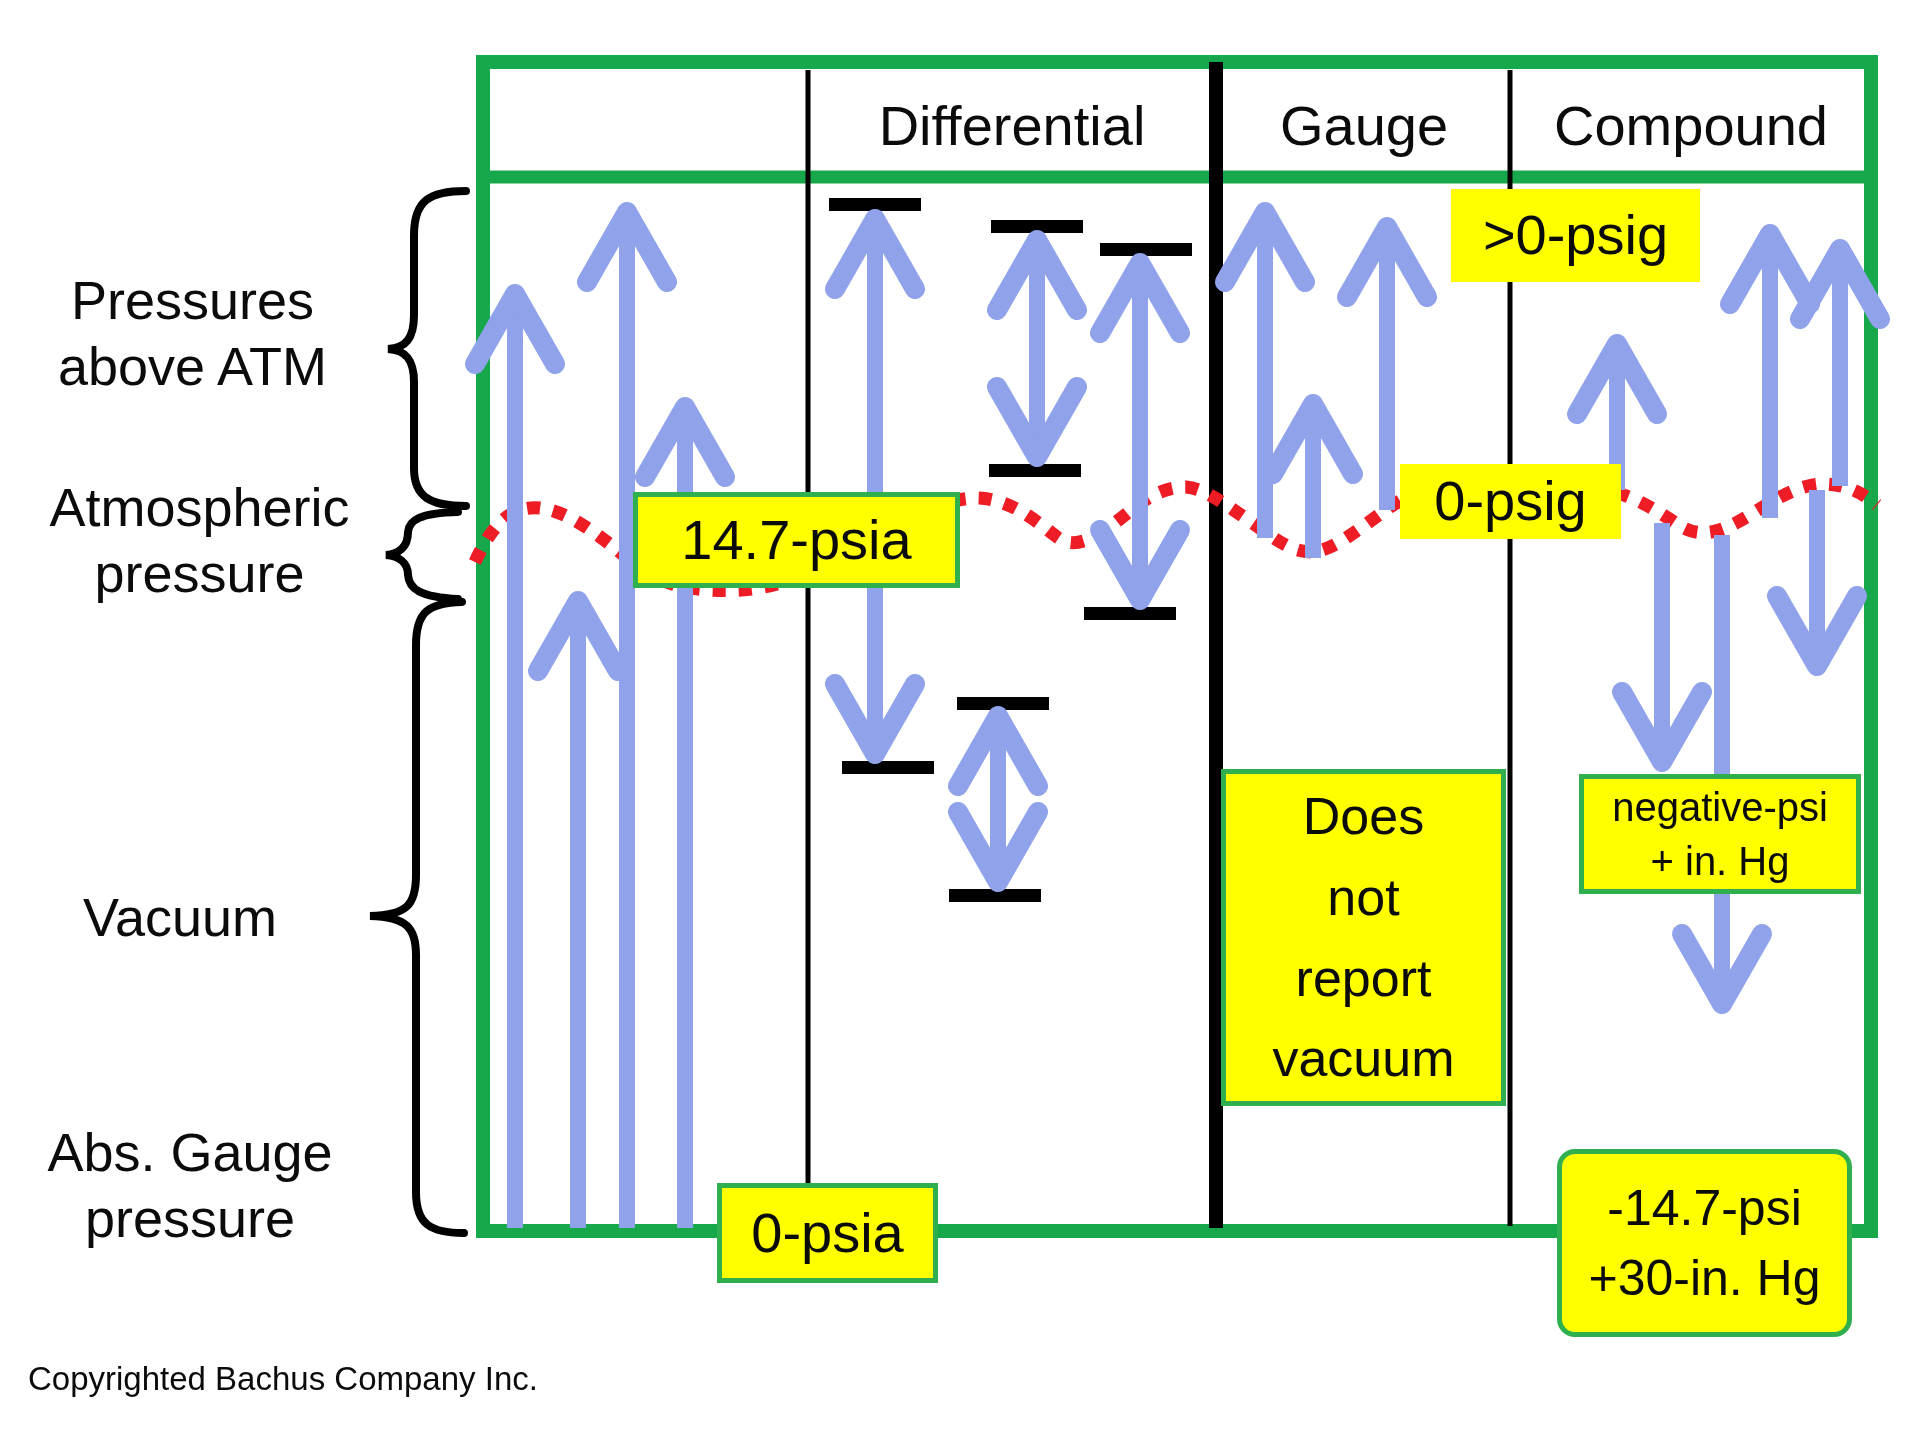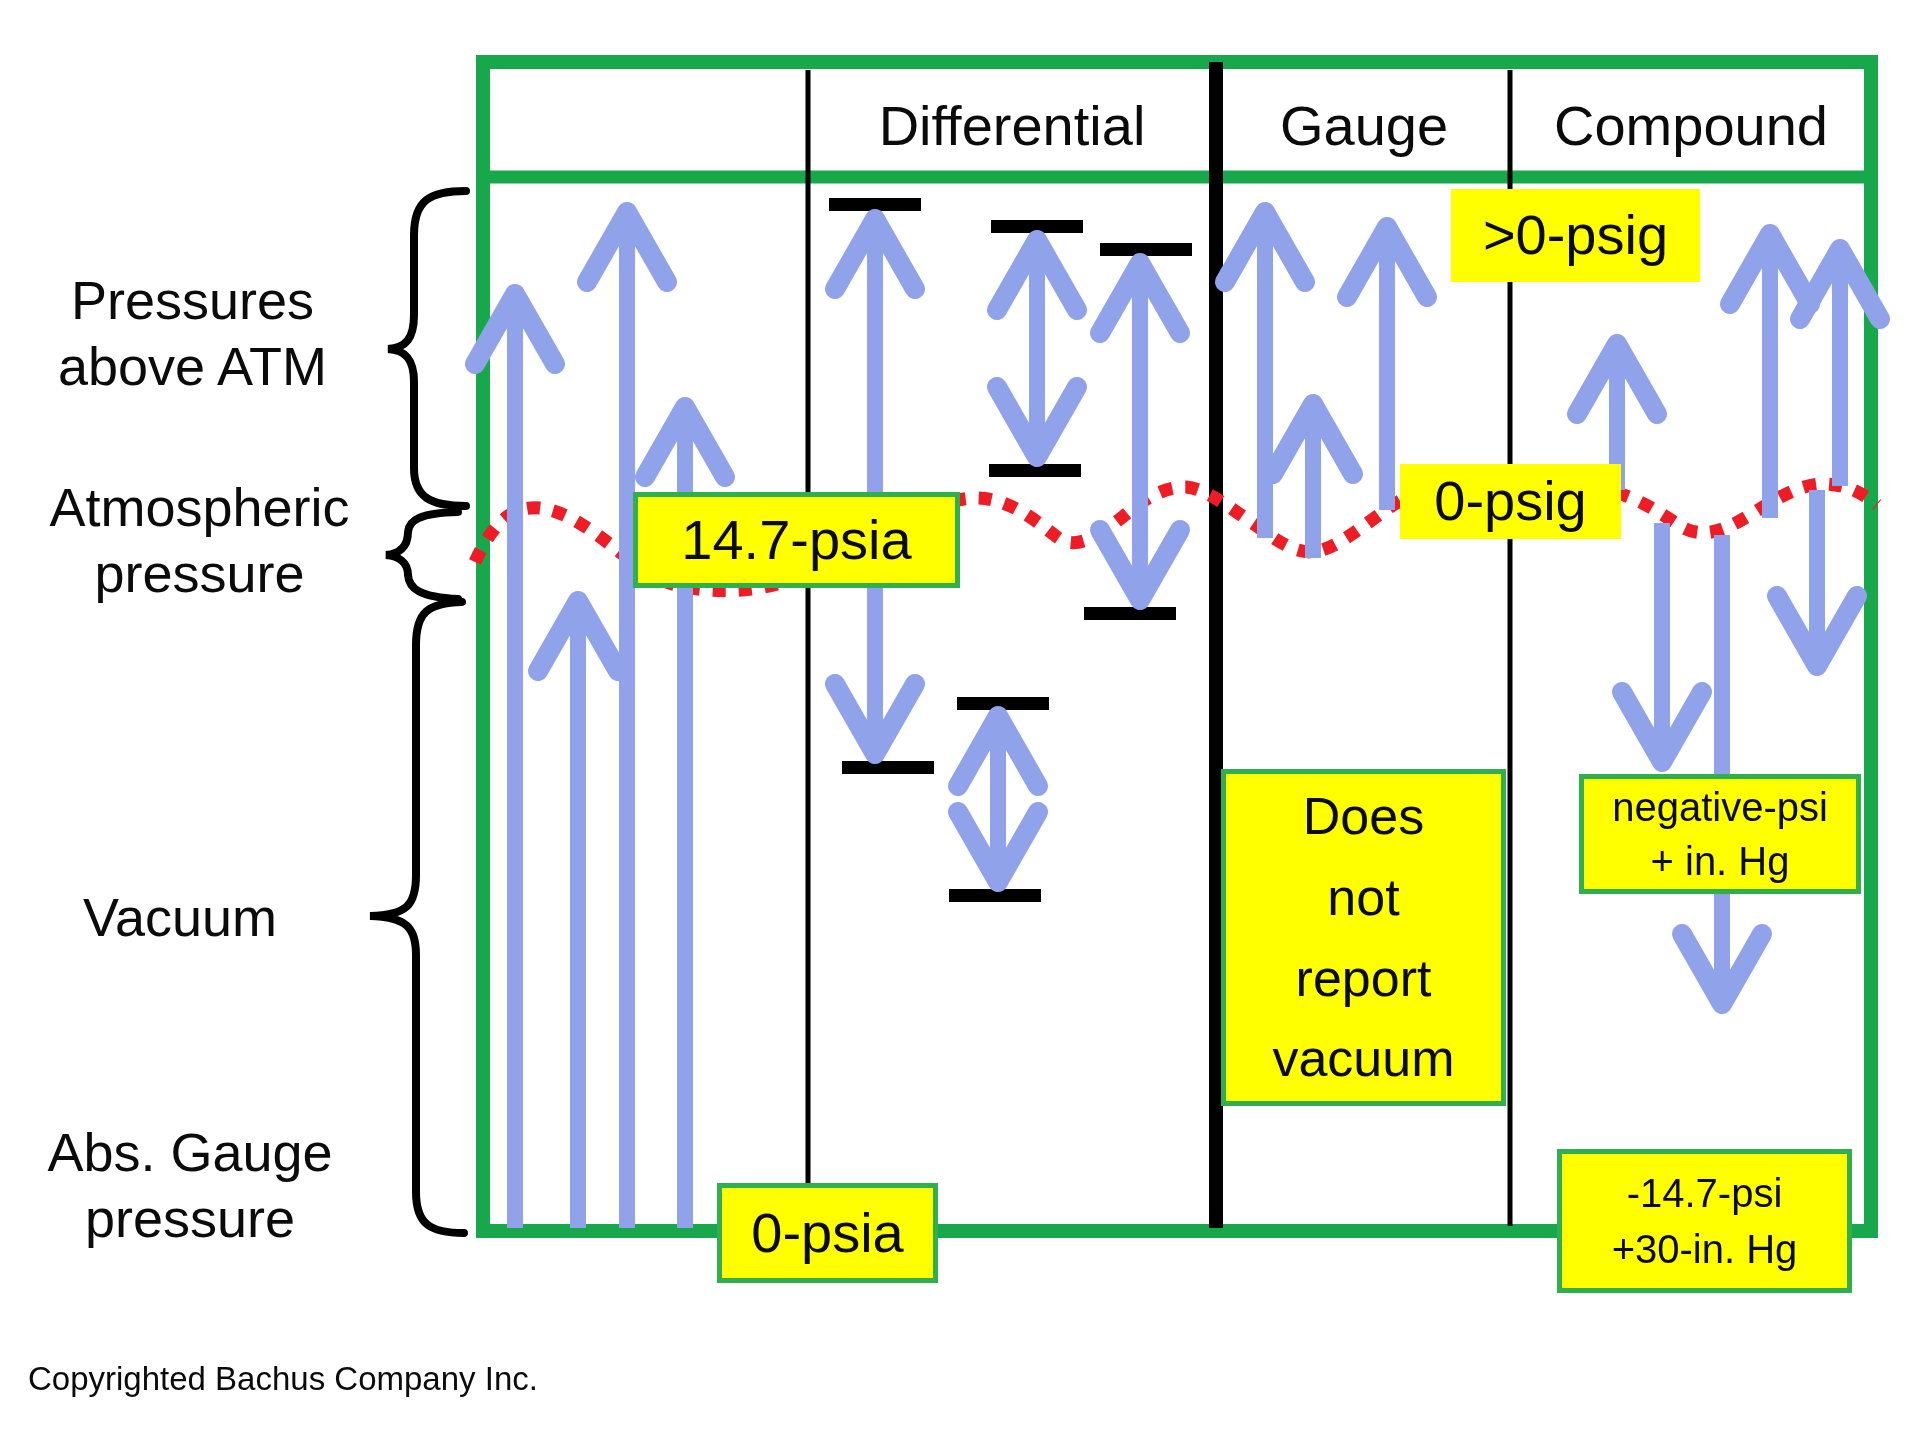--- a/index.html
+++ b/index.html
@@ -191,19 +191,19 @@
   <div class="ybox bordered" style="left:1221px;top:769px;width:285px;height:337px;font-size:52px;line-height:1.55;">
     <div>Does</div>
     <div>not</div>
     <div>report</div>
     <div>vacuum</div>
   </div>
   <div class="ybox bordered" style="left:1579px;top:774px;width:282px;height:120px;font-size:40px;line-height:1.35;">
     <div>negative-psi</div>
     <div>+ in. Hg</div>
   </div>
-  <div class="ybox bordered" style="left:1557px;top:1149px;width:295px;height:144px;font-size:40px;line-height:1.4;">
+  <div class="ybox bordered" style="left:1557px;top:1149px;width:295px;height:188px;font-size:50px;line-height:1.4;border-radius:18px;">
     <div>-14.7-psi</div>
     <div>+30-in. Hg</div>
   </div>
 
   <div id="copyright">Copyrighted Bachus Company Inc.</div>
 </div>
 
 </body></html>

